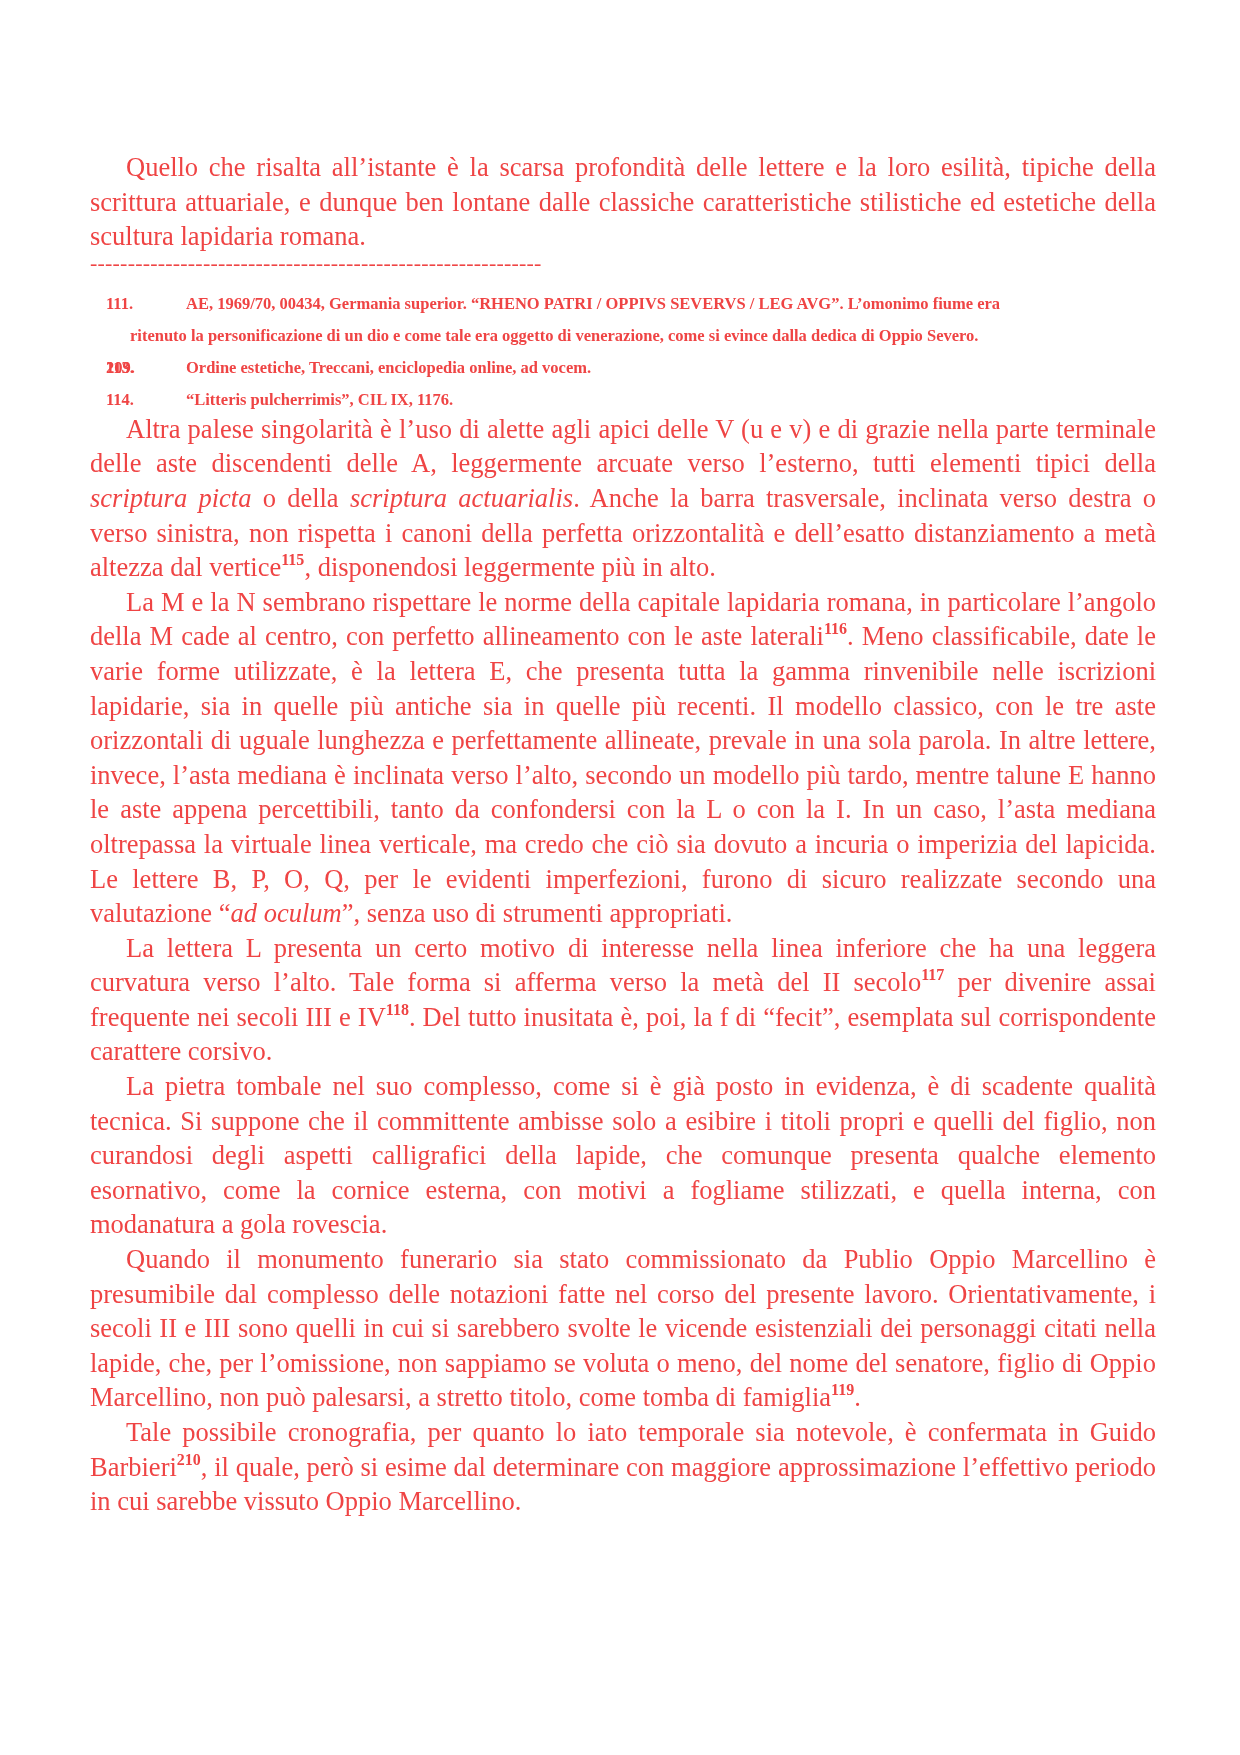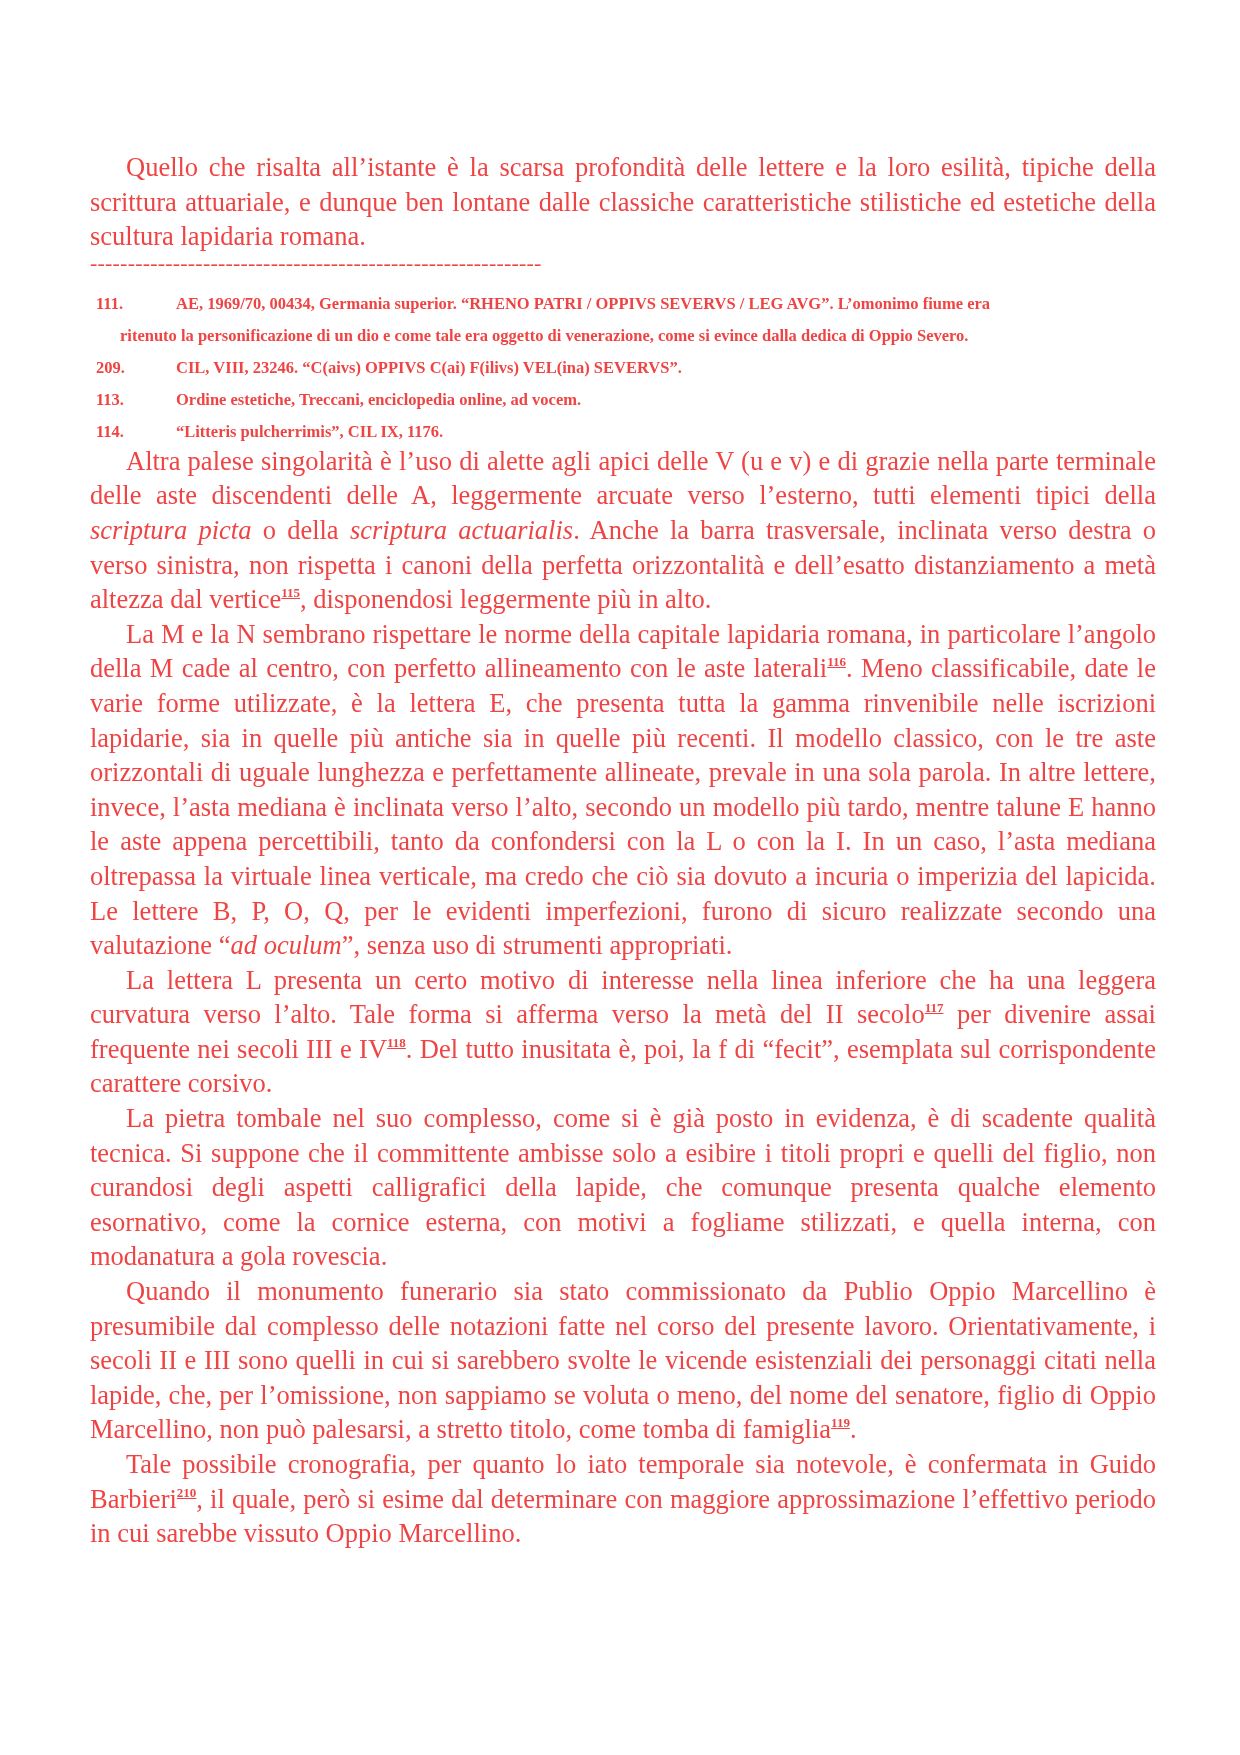--- a/index.html
+++ b/index.html
@@ -14,38 +14,37 @@
   }
   .para {
     font-size: 26.5px;
     line-height: 34.6px;
     text-align: justify;
     text-indent: 36px;
     margin: 0;
   }
   .para em { }
   .para sup {
-    font-size: 13px;
+    font-size: 16px;
     font-weight: bold;
     line-height: 0;
     vertical-align: 11px;
-    text-decoration: underline;
   }
   .sep {
     font-family: "Liberation Serif", serif;
     font-size: 22px;
     line-height: 18px;
     height: 22px;
     letter-spacing: 0.2px;
     overflow: hidden;
     white-space: nowrap;
     margin-top: 0px;
     margin-bottom: 12px;
   }
-  .notes { margin: 0 0 0 6px; }
+  .notes { margin: 0 0 0 16px; }
   .note {
     font-family: "Liberation Serif", serif;
     font-weight: bold;
     font-size: 16.5px;
     line-height: 32px;
     position: relative;
     padding-left: 80px;
     margin: 0;
   }
   .note .num { position: absolute; left: 0; top: 0; }
@@ -61,21 +60,20 @@
   <div class="sep">------------------------------------------------------------</div>
 
   <div class="notes">
     <div class="note">
       <span class="num">111.</span>
       <span>AE, 1969/70, 00434, Germania superior. “RHENO PATRI / OPPIVS SEVERVS / LEG AVG”.  L’omonimo fiume era</span>
       <span class="cont" style="margin-left:-56px;">ritenuto la personificazione di un dio  e come tale era oggetto di venerazione, come si evince dalla dedica di Oppio Severo.</span>
     </div>
     <div class="note">
       <span class="num">209.</span>
-      <span>CIL, VIII, 23246. “C(aivs) OPPIVS C(ai)  F(ilivs) VEL(ina) SEVERVS”.</span>
     </div>
     <div class="note">
       <span class="num">113.</span>
       <span>Ordine estetiche, Treccani, enciclopedia online, ad vocem.</span>
     </div>
     <div class="note">
       <span class="num">114.</span>
       <span>“Litteris pulcherrimis”, CIL IX, 1176.</span>
     </div>
   </div>

